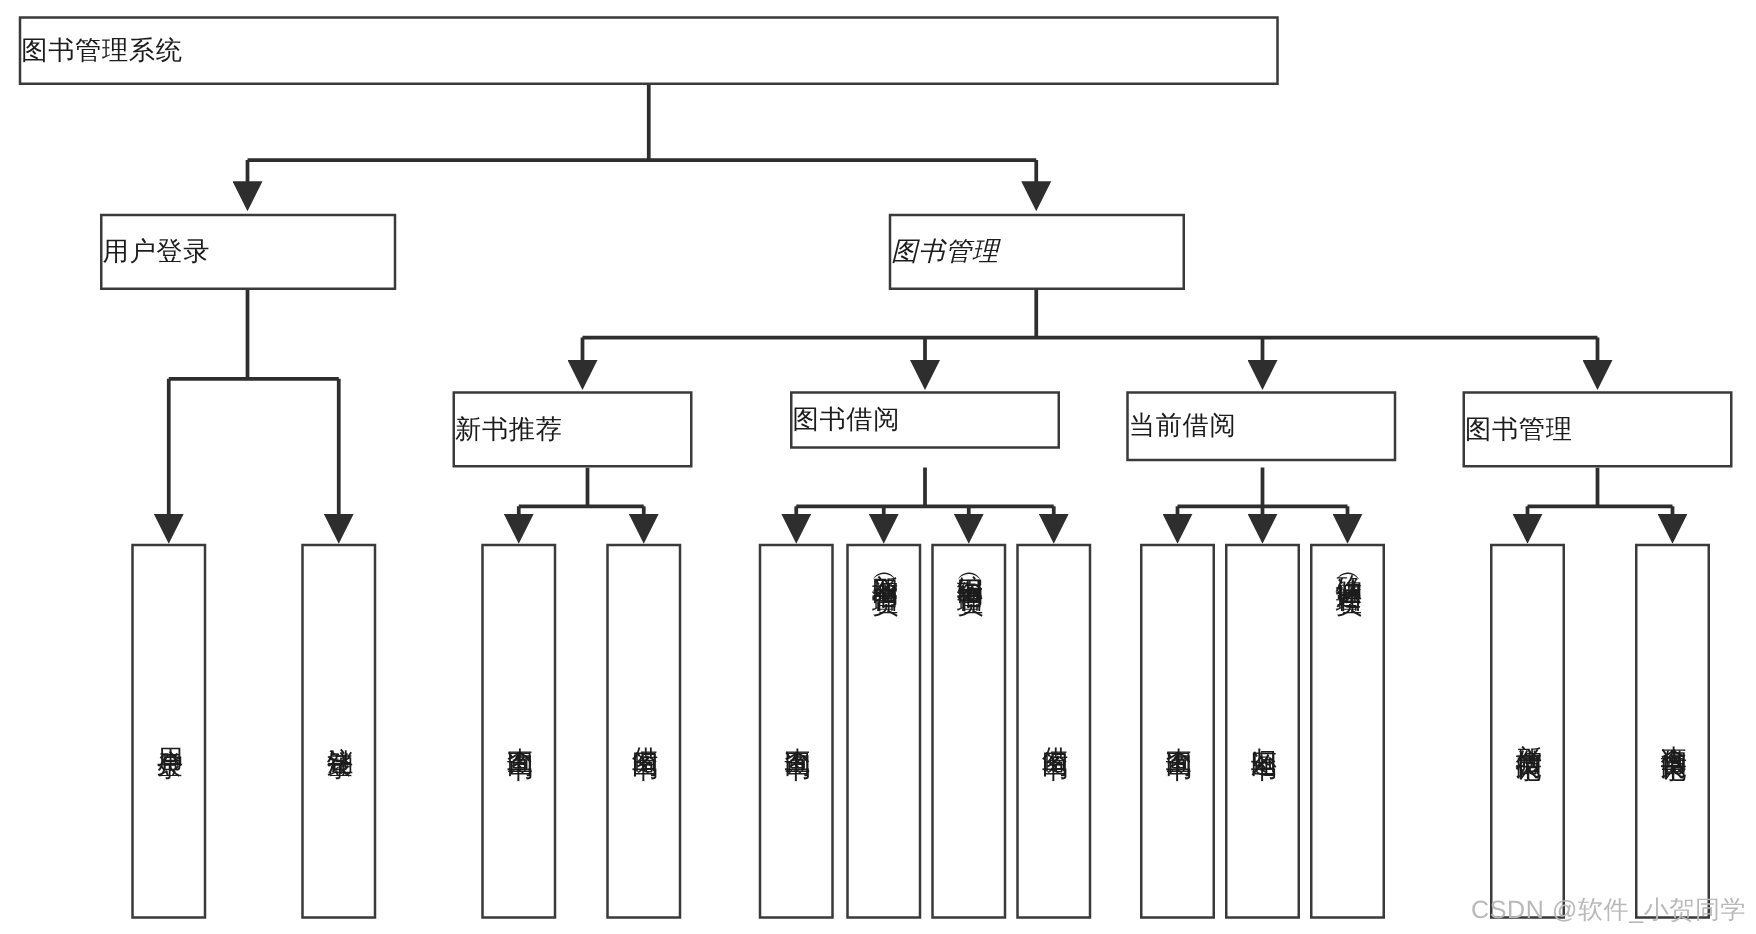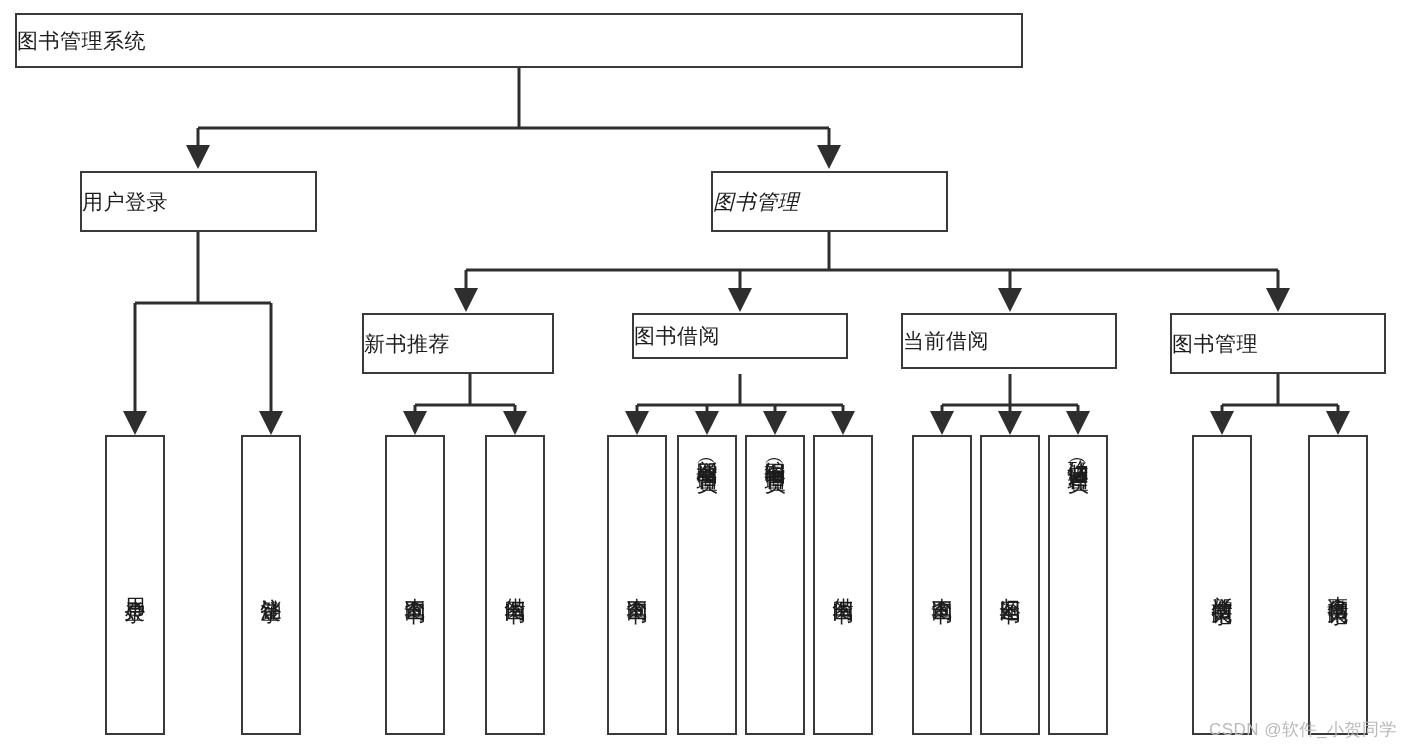--- a/index.html
+++ b/index.html
@@ -61,21 +61,21 @@
     max-height: 100%;
   }
   .node.leaf.center-text {
     align-items: center;
     padding-top: 0;
   }
   .watermark {
     position: absolute;
     right: 8px;
     bottom: 6px;
-    font-size: 17px;
+    font-size: 20px;
     color: #b9b9b9;
     letter-spacing: 0.5px;
     z-index: 6;
     white-space: nowrap;
     font-family: "Liberation Sans", "DejaVu Sans", sans-serif;
   }
 </style>
 </head>
 <body>
 

